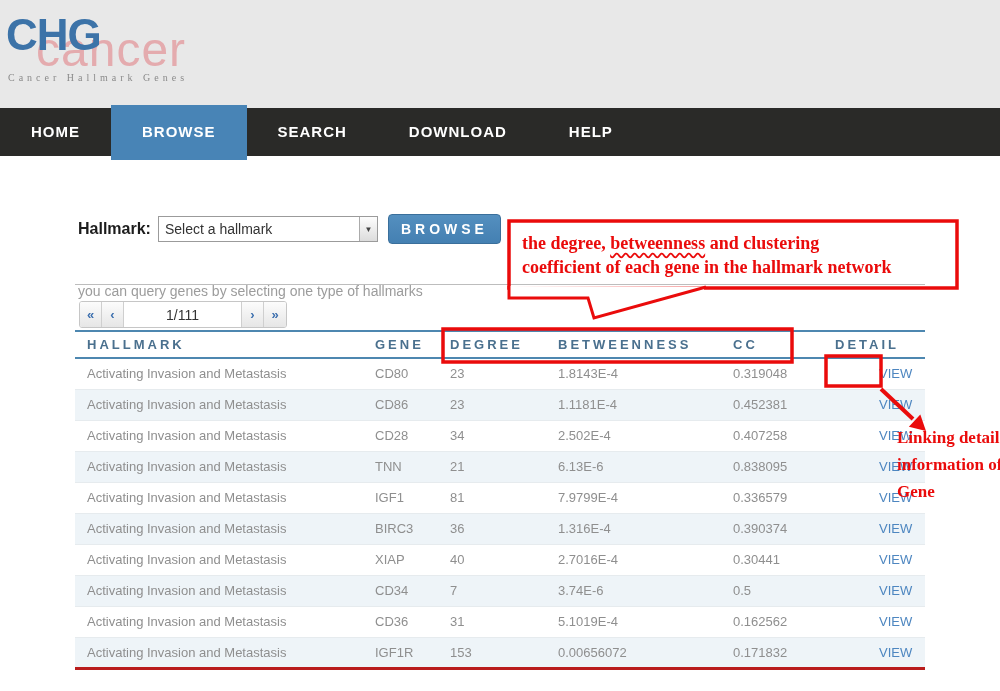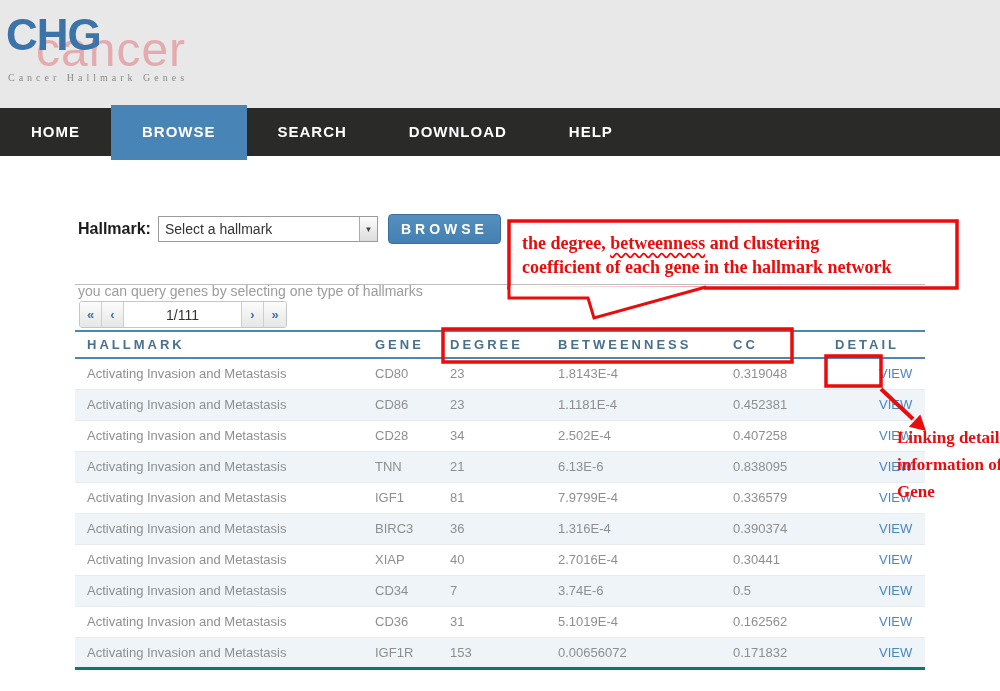--- a/index.html
+++ b/index.html
@@ -47,21 +47,21 @@
   .pg-btn { width:22px; height:25px; background:linear-gradient(#fcfcfc,#e6e6e6); border:none;
             border-right:1px solid #cfcfcf; color:#3c6fae; font-size:13px; font-weight:bold;
             cursor:pointer; line-height:23px; text-align:center; padding:0; }
   .pg-btn.last { border-right:none; }
   .pg-input { width:118px; height:25px; border:none; border-right:1px solid #cfcfcf;
               text-align:center; font-size:14px; color:#333; outline:none;
               font-family:"Liberation Sans", sans-serif; }
 
   
   .gene-table { position:absolute; top:330px; left:75px; width:850px; border-collapse:collapse;
-                table-layout:fixed; border-bottom:3px solid #0f766e; }
+                table-layout:fixed; border-bottom:3px solid #b91c1c; }
   .gene-table col.c1{width:300px} .gene-table col.c2{width:75px} .gene-table col.c3{width:108px}
   .gene-table col.c4{width:175px} .gene-table col.c5{width:102px} .gene-table col.c6{width:90px}
   .gene-table thead tr { border-top:2px solid #4d87b0; border-bottom:2px solid #4d87b0; }
   .gene-table th { text-align:left; font-size:13px; font-weight:bold; color:#4a708e;
                    letter-spacing:3px; padding:5px 0; }
   .gene-table th:first-child, .gene-table td:first-child { padding-left:12px; }
   .gene-table td { font-size:13px; color:#8f8f8f; padding:0; height:31px; }
   .gene-table tbody tr { border-bottom:1px solid #e6ebee; }
   .gene-table tbody tr:nth-child(even) { background:#eef4f8; }
   .view-link { color:#4d86c0; text-decoration:none; font-size:13px; cursor:pointer;margin-left:44px; }

